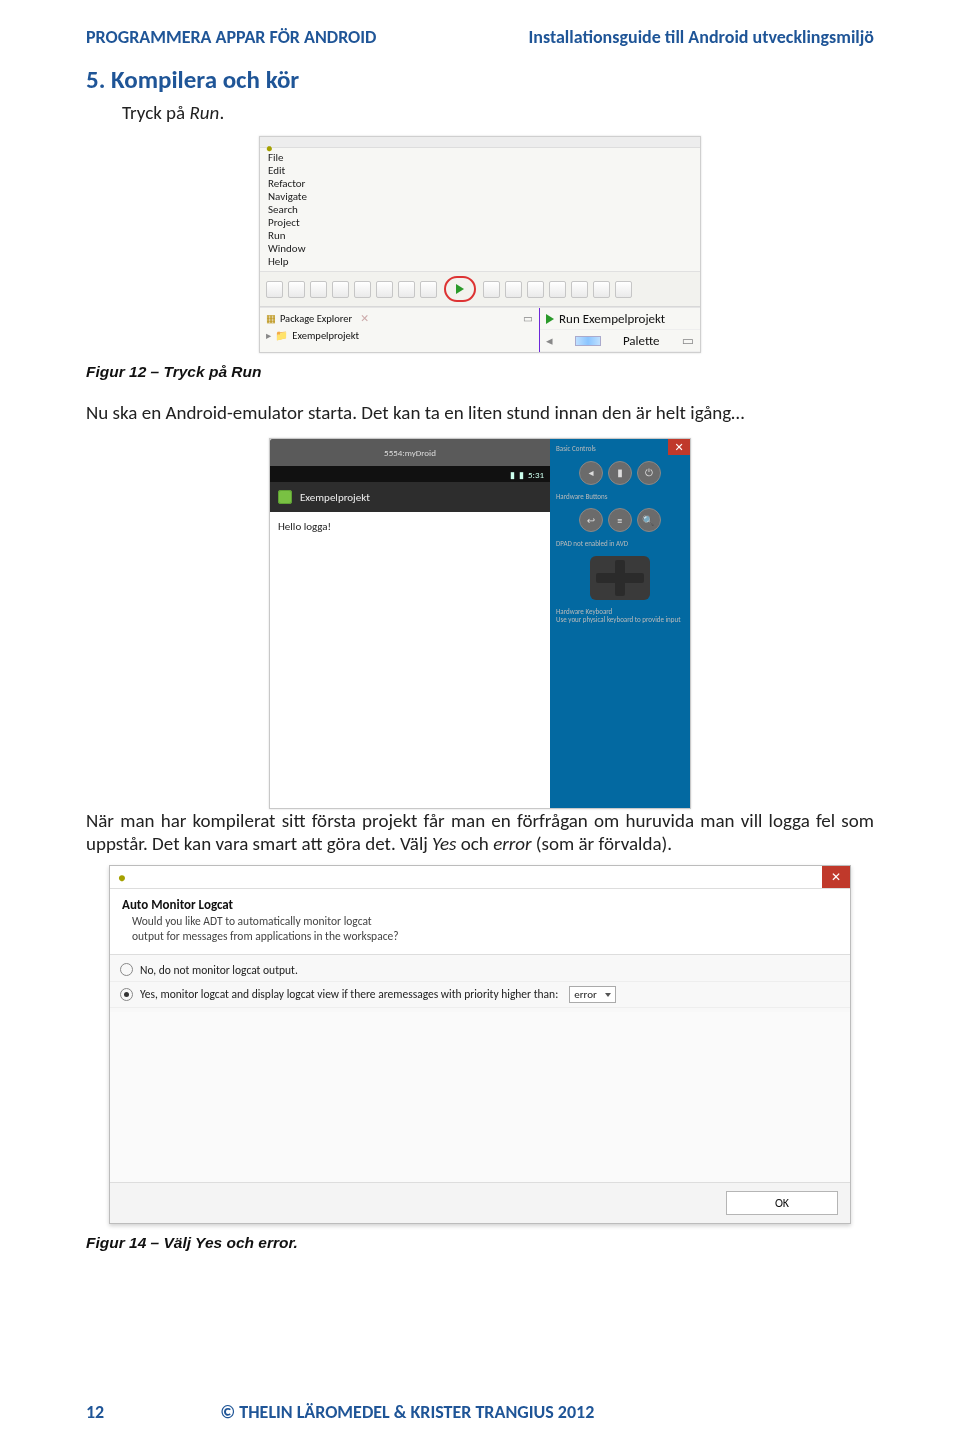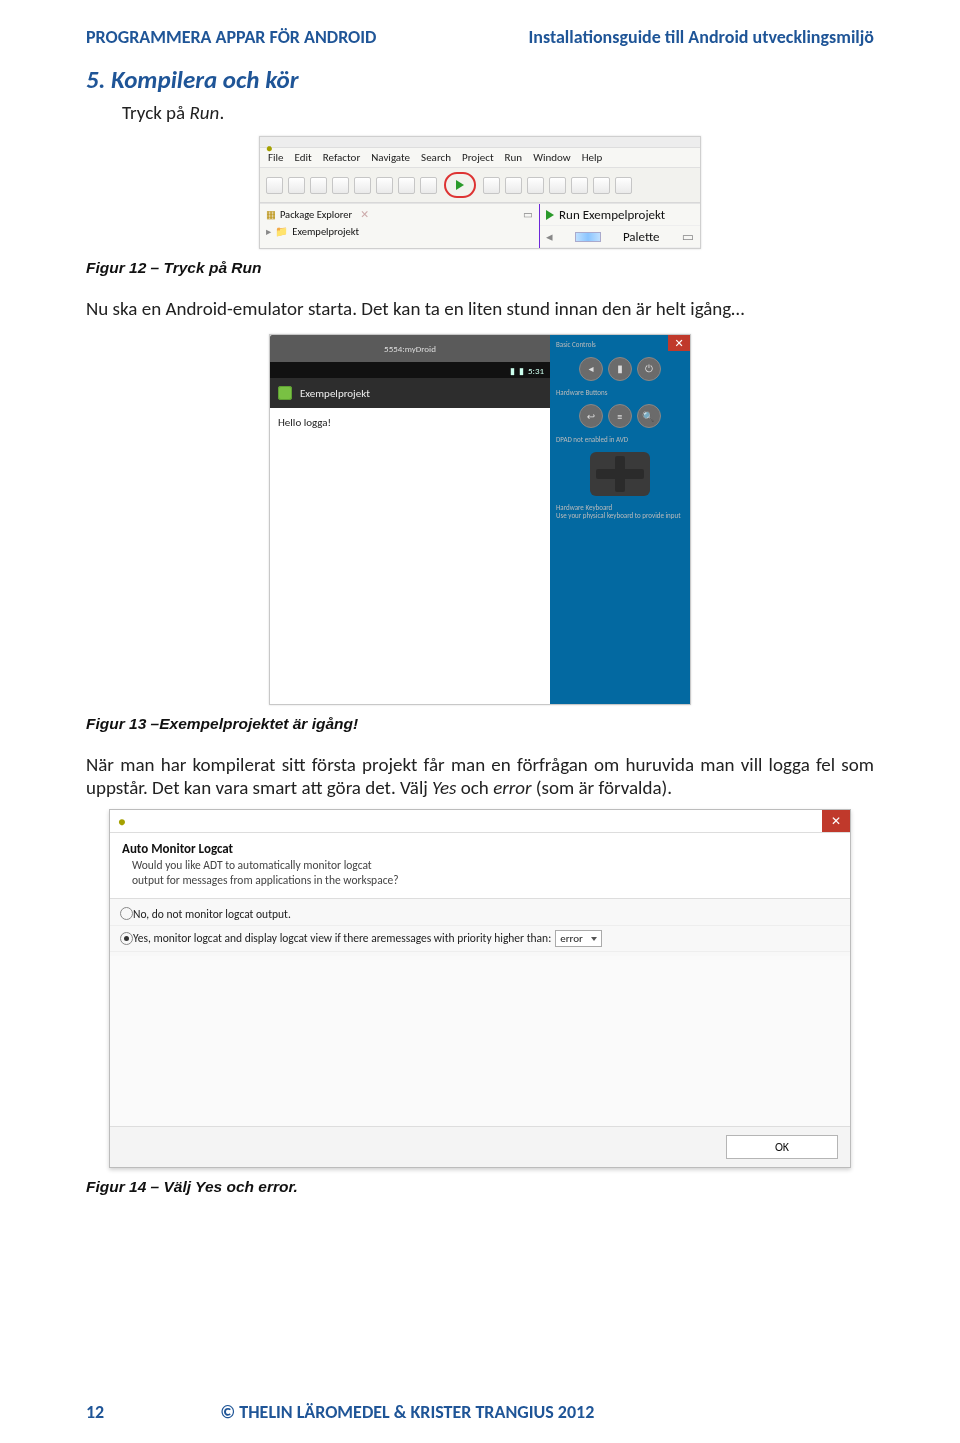--- a/index.html
+++ b/index.html
@@ -18,21 +18,20 @@
   }
   .hdr {
     display: flex;
     justify-content: space-between;
     font-weight: 700;
     font-size: 18px;
     color: #1F5597;
   }
   .section-heading {
     color: #1F5597;
-    font-style: italic;
     font-weight: 700;
     font-size: 25px;
     margin: 16px 0 6px 0;
   }
   .body-text {
     font-size: 19px;
     color: #222;
     margin: 0 0 8px 0;
   }
   .body-text .run-italic { font-style: italic; }
@@ -69,25 +68,26 @@
   .fig12 .titlebar {
     height: 10px;
     background: #ededed;
     border-bottom: 1px solid #ddd;
   }
   .fig12 .bullet {
     font-size: 11px; color: #a5a100;
     padding-left: 6px;
   }
   .fig12 .menubar {
-    display: flex; gap: 11px;
+    display: flex; 
     padding: 3px 8px;
     font-size: 11px;
     color: #222;
     border-bottom: 1px solid #e0e0e0;
+    flex-direction: column;
   }
   .fig12 .menubar span { cursor: default; }
   .fig12 .toolbar {
     display: flex; align-items: center;
     padding: 4px 6px;
     gap: 5px;
     border-bottom: 1px solid #d8d8d8;
     position: relative;
     background: #f2f2ee;
   }
@@ -258,21 +258,21 @@
   .fig14 .dlg-head .sub {
     font-size: 11.5px; color: #444;
     margin-top: 2px; line-height: 1.3;
     padding-left: 10px;
   }
   .fig14 .dlg-body {
     background: #f8f8f8;
     padding: 4px 0;
   }
   .fig14 .optrow {
-    display: flex; align-items: center; 
+    display: flex; align-items: center; gap: 7px;
     font-size: 11.5px; color: #222;
     padding: 4px 10px;
     border-bottom: 1px solid #eee;
   }
   .fig14 .radio {
     width: 11px; height: 11px; border: 1px solid #888; border-radius: 50%;
     display: inline-flex; align-items: center; justify-content: center;
   }
   .fig14 .radio.sel::after {
     content: ""; width: 5px; height: 5px; background: #333; border-radius: 50%;
@@ -425,21 +425,20 @@
         <div class="btn">↩</div>
         <div class="btn">≡</div>
         <div class="btn">🔍</div>
       </div>
       <div class="lbl">DPAD not enabled in AVD</div>
       <div class="dpad"></div>
       <div class="lbl" style="white-space:pre-line;">Hardware Keyboard
 Use your physical keyboard to provide input</div>
     </div>
   </div>
-  <div class="caption">Figur 13 –Exempelprojektet är igång!</div>
 
   <p class="para">
     <span>När man har kompilerat sitt första projekt får man en förfrågan om huruvida man vill logga fel som uppstår. Det kan vara smart att göra det. Välj </span><span class="ital">Yes</span><span> och </span><span class="ital">error</span><span> (som är förvalda).</span>
   </p>
 
   <div class="fig14">
     <div class="dlg-titlebar">
       <span class="bullet">●</span>
       <div class="close">✕</div>
     </div>

